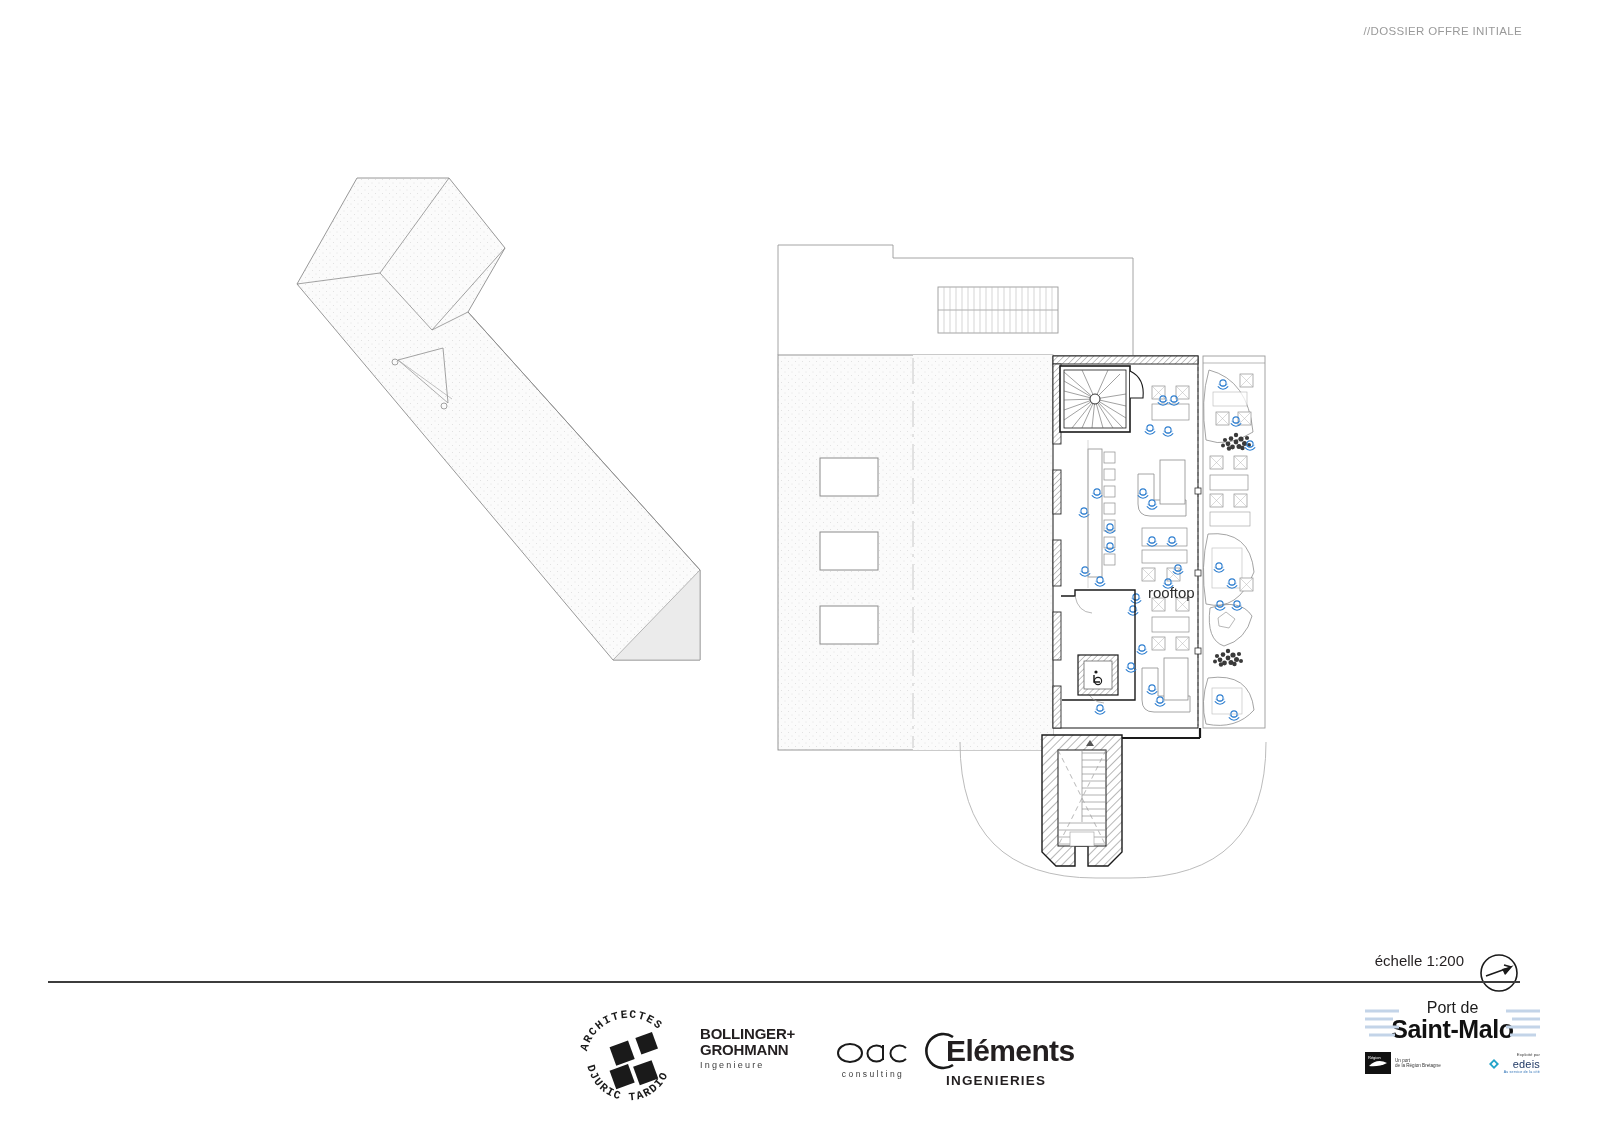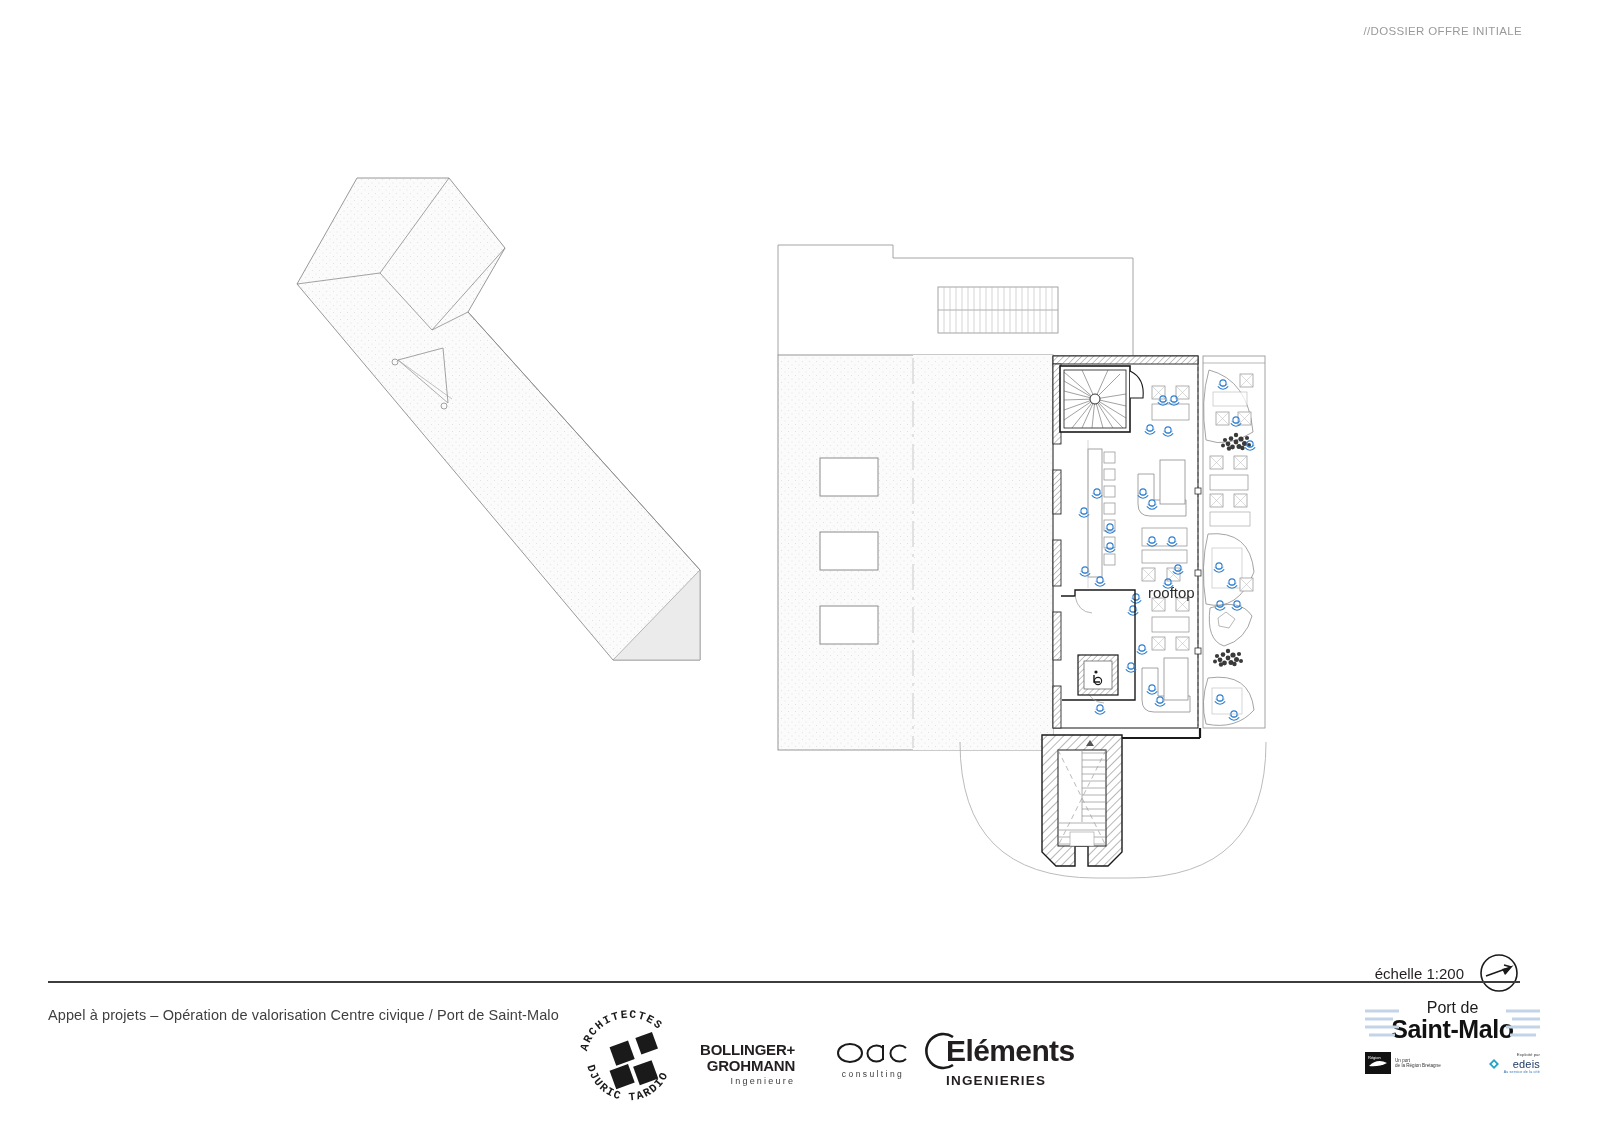--- a/index.html
+++ b/index.html
@@ -13,42 +13,42 @@
     position:absolute; top:25px; right:78px;
     font-size:11.5px; letter-spacing:.35px; color:#9a9a9a;
     white-space:nowrap; font-weight:400;margin-left:21px;
   }
 
   
   .drawing{position:absolute;left:0;top:0;width:1280px;height:960px;}
   .drawing svg{display:block;width:1600px;height:960px;}
 
   
-  .scale-block{position:absolute;right:80px;top:952px;display:flex;align-items:center;gap:14px;}
+  .scale-block{position:absolute;right:80px;top:952px;display:flex;align-items:flex-start;gap:14px;}
   .scale-text{font-size:15px;color:#231f20;white-space:nowrap;}
   .north{width:42px;height:42px;}
 
   
   .divider{position:absolute;left:48px;top:981px;width:1472px;height:2px;background:#3c3c3c;}
 
   
   .footer{position:absolute;left:0;top:985px;width:1600px;height:147px;}
   .f-left{position:absolute;left:48px;top:22px;}
   .f-title{font-size:15.5px;color:#231f20;letter-spacing:.1px;margin:0 0 22px 0;white-space:nowrap;}
   .f-sub{font-size:14.5px;color:#3f3f3f;letter-spacing:.1px;white-space:nowrap;}
 
   .logos{position:absolute;left:575px;top:5px;width:470px;height:140px;}
   .logo{position:absolute;}
 
   
   .logo-dt{left:0px;top:14px;width:108px;height:108px;}
   .logo-dt svg{display:block;}
 
   
-  .logo-bg{left:125px;top:52px;text-align:right;}
+  .logo-bg{left:125px;top:36px;}
   .bg-l1,.bg-l2{font-weight:bold;font-size:15px;letter-spacing:-.2px;line-height:16px;color:#231f20;}
   .bg-l3{font-size:9px;letter-spacing:2.2px;color:#3d3d3d;margin-top:2px;}
 
   
   .logo-odc{left:253px;top:48px;width:90px;text-align:center;}
   .odc-sub{font-size:8.5px;letter-spacing:2.4px;color:#3d3d3d;margin-top:1px;}
 
   
   .logo-el{left:345px;top:40px;}
   .el-row{display:flex;align-items:center;}
@@ -398,21 +398,20 @@
       <path d="M8,24 L33,15 L27,22 L33,15 L26,13" fill="none" stroke="#1a1a1a" stroke-width="1.6"></path>
       <path d="M33,15 L24,17 L27,23 Z" fill="#1a1a1a"></path>
     </svg>
   </div>
 
   <div class="divider"></div>
 
   <div class="footer">
 
     <div class="f-left">
-      <div class="f-sub">Appel à  projets –  Opération de valorisation Centre civique / Port de Saint-Malo</div>
     </div>
 
     <div class="logos">
 
       <div class="logo logo-dt">
         <svg viewBox="0 0 110 110">
           <defs>
             <path id="arcTop" d="M11,58 A44,44 0 0 1 99,58"></path>
             <path id="arcBot" d="M12,55 A43,43 0 0 0 98,55"></path>
           </defs>

